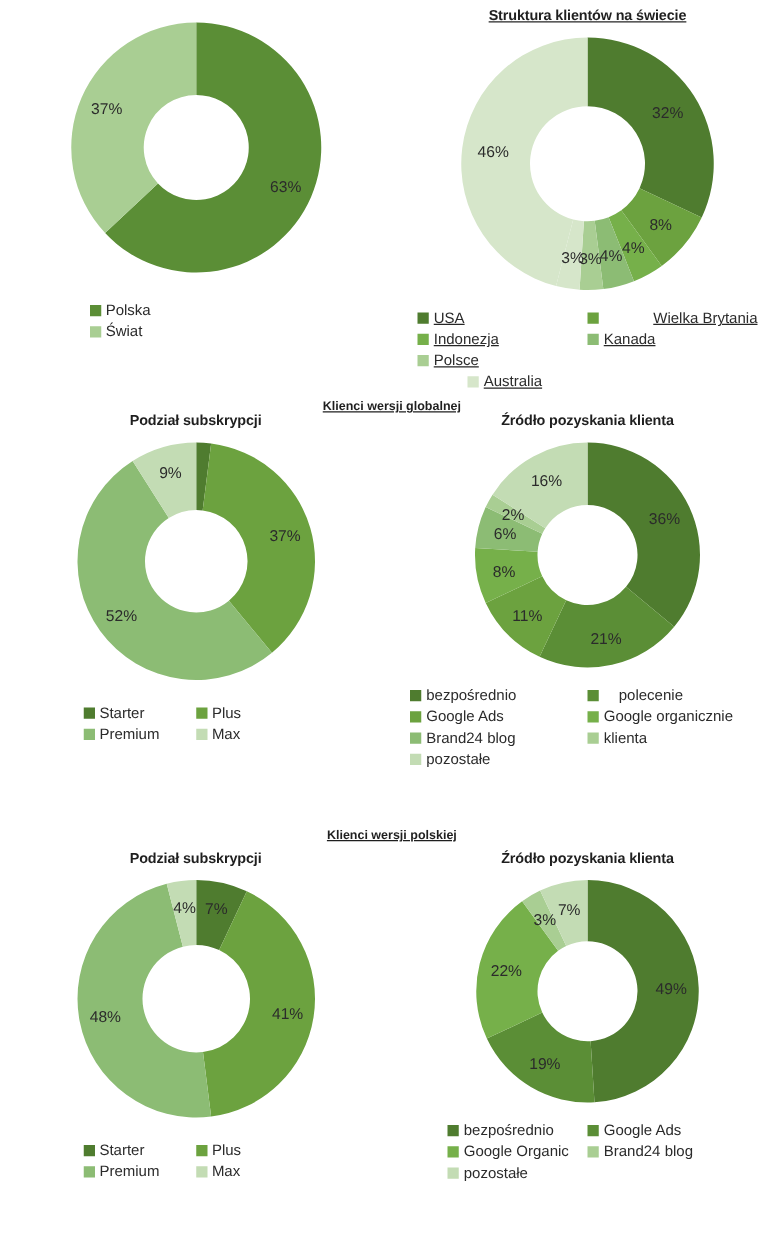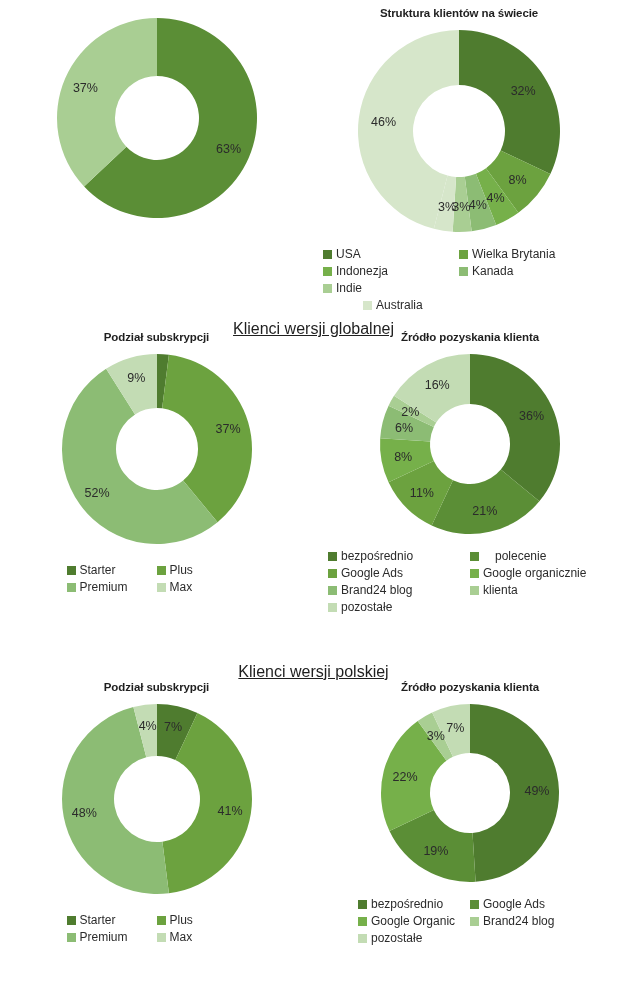--- a/index.html
+++ b/index.html
@@ -21,22 +21,22 @@
   .chart-title {
     text-align: center;
     font-size: 11.5px;
     font-weight: bold;
     color: #1f1f1f;
     letter-spacing: -0.1px;
     line-height: 14px;
   }
   .section-header {
     position: absolute;
-    font-size: 16px;
-    font-weight: normal;
+    font-size: 10px;
+    font-weight: bold;
     color: #1f1f1f;
     text-decoration: underline;
     text-align: center;
     width: 100%;
     left: 0;
   }
   .donut-wrap {
     position: relative;
     margin: 0 auto;
   }
@@ -76,23 +76,33 @@
 
 <div class="panel" style="left:0px; top:6px; width:313px;">
   <div class="donut-wrap" style="width: 208px; height: 208px; margin-top: 8px;">
       <svg width="208" height="208" viewBox="0 0 208 208">
         <path d="M104,4 A100,100 0 1 1 31.10313725785886,172.45471059286888 L73.38331764830073,132.75097844900495 A42,42 0 1 0 104,62 Z" fill="#5B8E36"></path>
         <path d="M31.10313725785886,172.45471059286888 A100,100 0 0 1 103.99999999999997,4 L103.99999999999999,62 A42,42 0 0 0 73.38331764830073,132.75097844900495 Z" fill="#A9CE93"></path>
         <text x="175.58486080335052" y="139.47753546951287" text-anchor="middle" class="slice-label">63%</text>
         <text x="32.41513919664945" y="77.52246453048716" text-anchor="middle" class="slice-label">37%</text>
       </svg>
     </div>
-</div>
-
-<div class="panel" style="left:302px; top:6px; width:314px;">
+  <div class="legend cols2" style="width:170px; margin:18px auto 0 auto;">
+      <div class="legend-item" style="width: 86px;">
+        <span class="swatch" style="background: rgb(91, 142, 54);"></span>
+        <span class="legend-label">Polska</span>
+      </div>
+      <div class="legend-item" style="width: 86px;">
+        <span class="swatch" style="background: rgb(169, 206, 147);"></span>
+        <span class="legend-label">Świat</span>
+      </div>
+    </div>
+</div>
+
+<div class="panel" style="left:313px; top:6px; width:314px;text-decoration:underline;">
   <div class="chart-title">Struktura klientów na świecie</div>
   <div class="donut-wrap" style="width: 210px; height: 210px; margin-top: 6px;">
       <svg width="210" height="210" viewBox="0 0 210 210">
         <path d="M105,4 A101,101 0 0 1 196.38753229906797,148.00370844807236 L146.6220444134369,124.58584741199334 A46,46 0 0 0 105,59 Z" fill="#4F7C2F"></path>
         <path d="M196.38753229906797,148.00370844807236 A101,101 0 0 1 164.3663104815398,186.71071643186968 L132.03812160545377,142.21478174124758 A46,46 0 0 0 146.6220444134369,124.58584741199334 Z" fill="#6CA23F"></path>
         <path d="M164.3663104815398,186.71071643186968 A101,101 0 0 1 142.1805798211525,198.9074250747134 L121.9337294234952,147.76971835085956 A46,46 0 0 0 132.03812160545377,142.21478174124758 Z" fill="#76B04A"></path>
         <path d="M142.1805798211525,198.9074250747134 A101,101 0 0 1 117.65865658999476,205.20358483276226 L110.76532874395801,150.63727626046597 A46,46 0 0 0 121.9337294234952,147.76971835085956 Z" fill="#8CBC74"></path>
         <path d="M117.65865658999476,205.20358483276226 A101,101 0 0 1 98.6581575275394,205.80069957125542 L102.11163610165161,150.9092295077005 A46,46 0 0 0 110.76532874395801,150.63727626046597 Z" fill="#A9CE93"></path>
         <path d="M98.6581575275394,205.80069957125542 A101,101 0 0 1 79.88232139634974,202.82689927399176 L93.56026519041671,149.55482541191702 A46,46 0 0 0 102.11163610165161,150.9092295077005 Z" fill="#D6E6CA"></path>
         <path d="M79.88232139634974,202.82689927399176 A101,101 0 0 1 104.99999999999997,4 L104.99999999999999,59 A46,46 0 0 0 93.56026519041671,149.55482541191702 Z" fill="#D6E6CA"></path>
@@ -103,35 +113,35 @@
         <text x="107.38721768993778" y="185.4624985877956" text-anchor="middle" class="slice-label">3%</text>
         <text x="93.1109806569425" y="184.5643138852305" text-anchor="middle" class="slice-label">3%</text>
         <text x="29.59928270009968" y="99.97467424911295" text-anchor="middle" class="slice-label">46%</text>
       </svg>
     </div>
   <div class="legend cols2" style="width:272px; margin:10px auto 0 auto;">
       <div class="legend-item" style="width: 136px; align-items: center;">
         <span class="swatch" style="background: rgb(79, 124, 47);"></span>
         <span class="legend-label">USA</span>
       </div>
-      <div class="legend-item" style="width: 136px;">
+      <div class="legend-item" style="width: 136px; justify-content: space-between;">
         <span class="swatch" style="background: rgb(108, 162, 63);"></span>
         <span class="legend-label">Wielka Brytania</span>
       </div>
       <div class="legend-item" style="width: 136px;">
         <span class="swatch" style="background: rgb(118, 176, 74);"></span>
         <span class="legend-label">Indonezja</span>
       </div>
       <div class="legend-item" style="width: 136px;">
         <span class="swatch" style="background: rgb(140, 188, 116);"></span>
         <span class="legend-label">Kanada</span>
       </div>
       <div class="legend-item" style="width: 136px;">
         <span class="swatch" style="background: rgb(169, 206, 147);"></span>
-        <span class="legend-label">Indie</span>
+        <span class="legend-label">Polsce</span>
       </div>
       <div class="legend-item" style="width: 136px; margin-left: 40px;">
         <span class="swatch" style="background: rgb(214, 230, 202);"></span>
         <span class="legend-label">Australia</span>
       </div>
     </div>
 </div>
 
 <div class="section-header" style="top:320px;">Klienci wersji globalnej</div>
 

